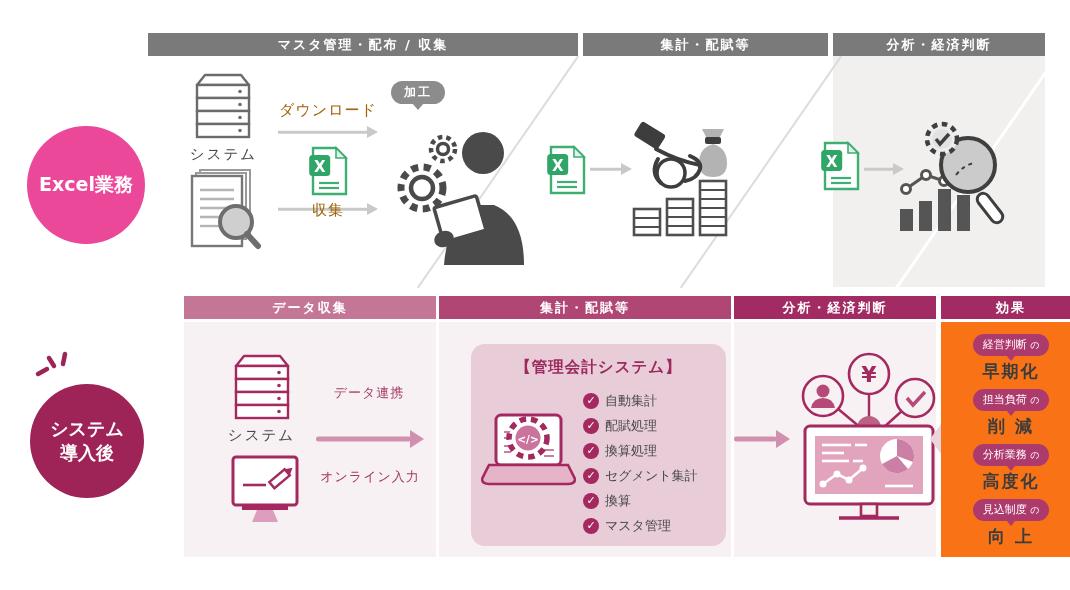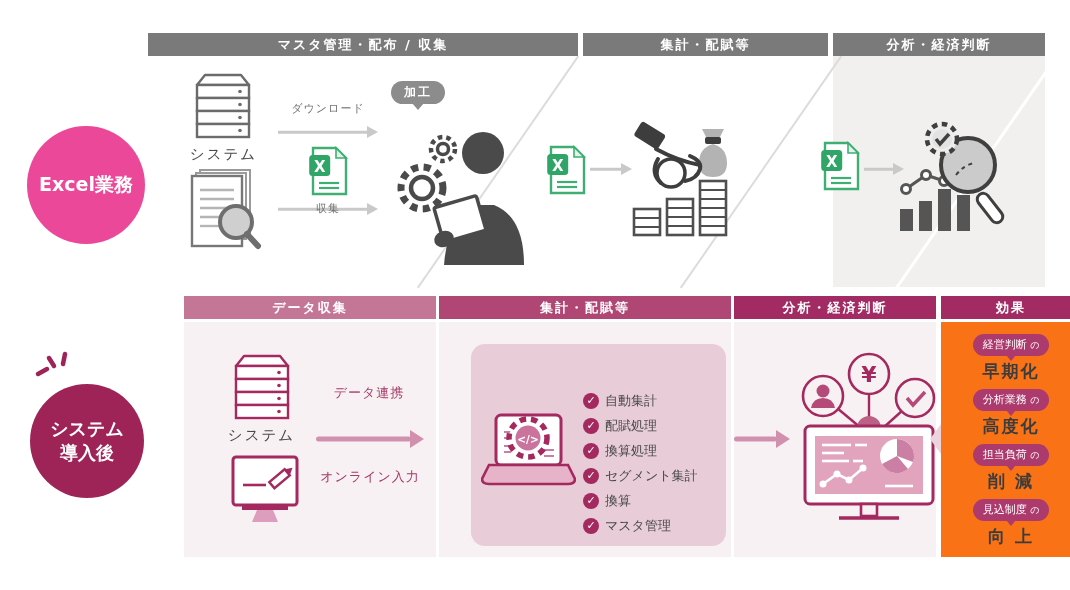--- a/index.html
+++ b/index.html
@@ -34,21 +34,21 @@
   .badge .p{font-size:9px;}
   
   .arr{position:absolute;}
   .arr .shaft{position:absolute;left:0;top:50%;transform:translateY(-50%);}
   .arr .head{position:absolute;right:0;top:50%;transform:translateY(-50%);width:0;height:0;}
   .arr-gray .shaft{height:2.5px;background:#c9c9c9;width:calc(100% - 10px);}
   .arr-gray .head{border-left:11px solid #c9c9c9;border-top:6px solid transparent;border-bottom:6px solid transparent;}
   .arr-pink .shaft{height:5px;background:#d190ad;width:calc(100% - 13px);border-radius:3px;}
   .arr-pink .head{border-left:14px solid #d190ad;border-top:9px solid transparent;border-bottom:9px solid transparent;}
   
-  .lbl-gray{position:absolute;color:#737373;font-size:11px;text-align:center;letter-spacing:1px;}
+  .lbl-gray{position:absolute;color:#a16207;font-size:15px;text-align:center;letter-spacing:1px;}
   .lbl-mag{position:absolute;color:#a43a66;font-size:13px;text-align:center;letter-spacing:1px;}
   .lbl-sys{position:absolute;color:#4a4a4a;font-size:14.5px;text-align:center;letter-spacing:2px;}
   
   .mbox{position:absolute;left:287px;top:48px;width:255px;height:202px;background:#e8ccd8;border-radius:14px;}
   .mbox-title{position:absolute;left:0;top:13px;width:100%;text-align:center;color:#9c2a5e;
               font-size:15.5px;font-weight:bold;letter-spacing:1px;}
   .chk-list{position:absolute;left:112px;top:44px;}
   .chk-item{display:flex;align-items:center;height:25px;font-size:13px;color:#4a4a4a;}
   .chk{display:inline-flex;width:16px;height:16px;border-radius:50%;background:#a3295f;color:#fff;
        font-size:11px;align-items:center;justify-content:center;margin-right:6px;flex:0 0 16px;}
@@ -262,20 +262,21 @@
       </svg>
     </div>
     <div class="lbl-mag" style="left:130px;top:88px;width:110px;">データ連携</div>
     <div class="arr arr-pink" style="left:132px;top:134px;width:108px;height:18px;">
         <span class="shaft"></span>
         <span class="head"></span>
       </div>
     <div class="lbl-mag" style="left:126px;top:172px;width:120px;">オンライン入力</div>
 
     <div class="mbox">
+      <div class="mbox-title">【管理会計システム】</div>
       <div class="abs" style="left:10px;top:58px;">
         <svg viewBox="0 0 95 88" width="95" height="88">
           <rect x="15" y="13" width="65" height="50" rx="5" fill="#fff" stroke="#a3295f" stroke-width="3"></rect>
           <g stroke="#c87fa5" stroke-width="2">
             <line x1="23" y1="30" x2="37" y2="30"></line>
               <line x1="23" y1="36" x2="33" y2="36"></line>
             <line x1="23" y1="44" x2="35" y2="44"></line>
               <line x1="23" y1="50" x2="30" y2="50"></line>
             <line x1="60" y1="48" x2="73" y2="48"></line>
               <line x1="63" y1="54" x2="73" y2="54"></line>
@@ -356,26 +357,26 @@
       </svg>
     </div>
 
     <div class="fx-panel">
       <div class="fx-notch"></div>
       <div class="fx-item">
         <span class="badge"><span>経営判断</span> <span class="p">の</span></span>
         <span class="fx-result">早期化</span>
       </div>
       <div class="fx-item">
+        <span class="badge"><span>担当負荷</span> <span class="p">の</span></span>
+        <span class="fx-result">削 減</span>
+      </div>
+      <div class="fx-item">
         <span class="badge"><span>分析業務</span> <span class="p">の</span></span>
         <span class="fx-result">高度化</span>
-      </div>
-      <div class="fx-item">
-        <span class="badge"><span>担当負荷</span> <span class="p">の</span></span>
-        <span class="fx-result">削 減</span>
       </div>
       <div class="fx-item">
         <span class="badge"><span>見込制度</span> <span class="p">の</span></span>
         <span class="fx-result">向 上</span>
       </div>
     </div>
   </div>
 
   <div class="big-circle c-green">
     <span>Excel業務</span>

